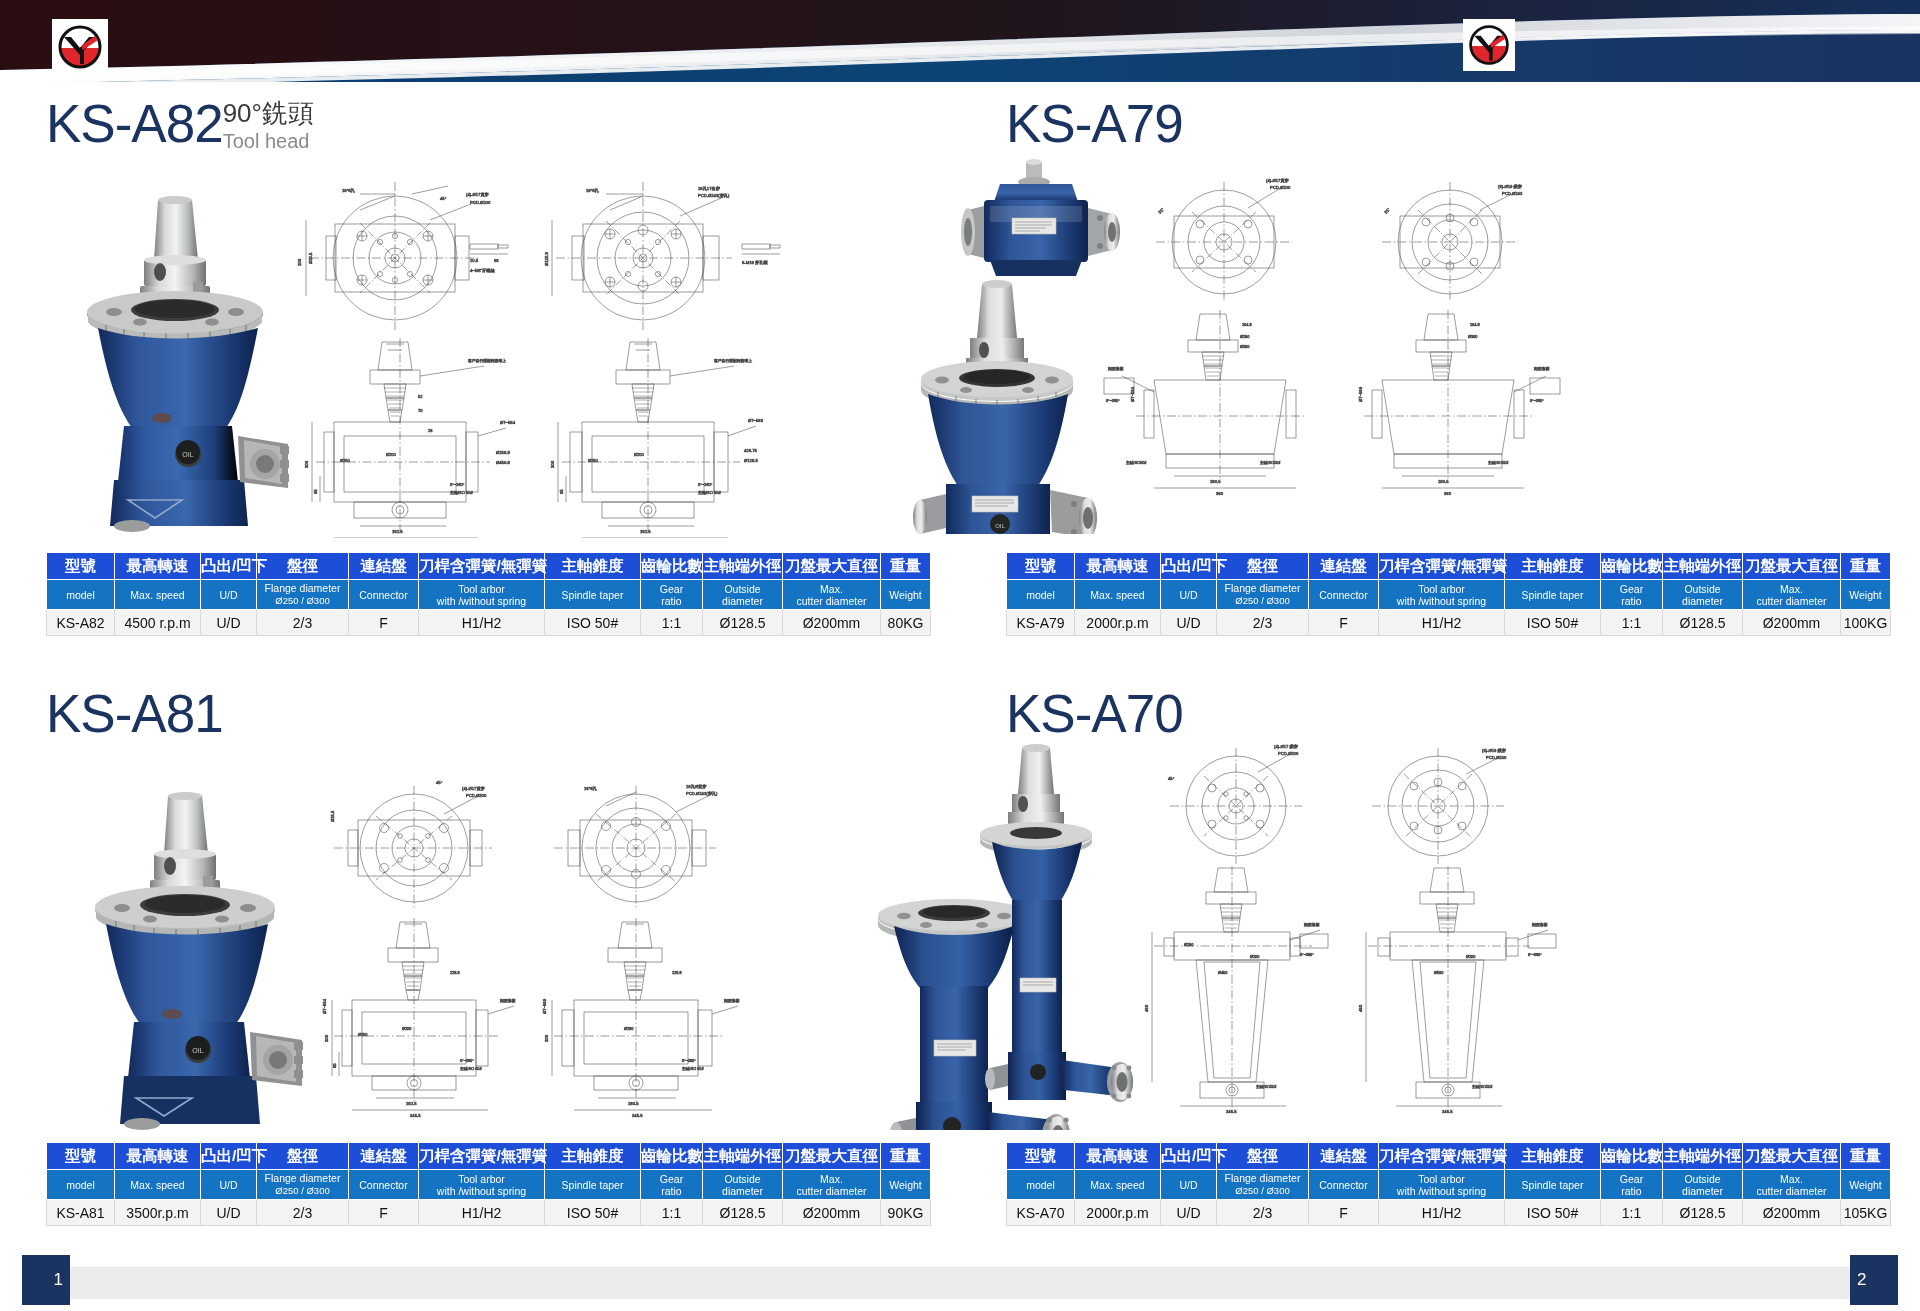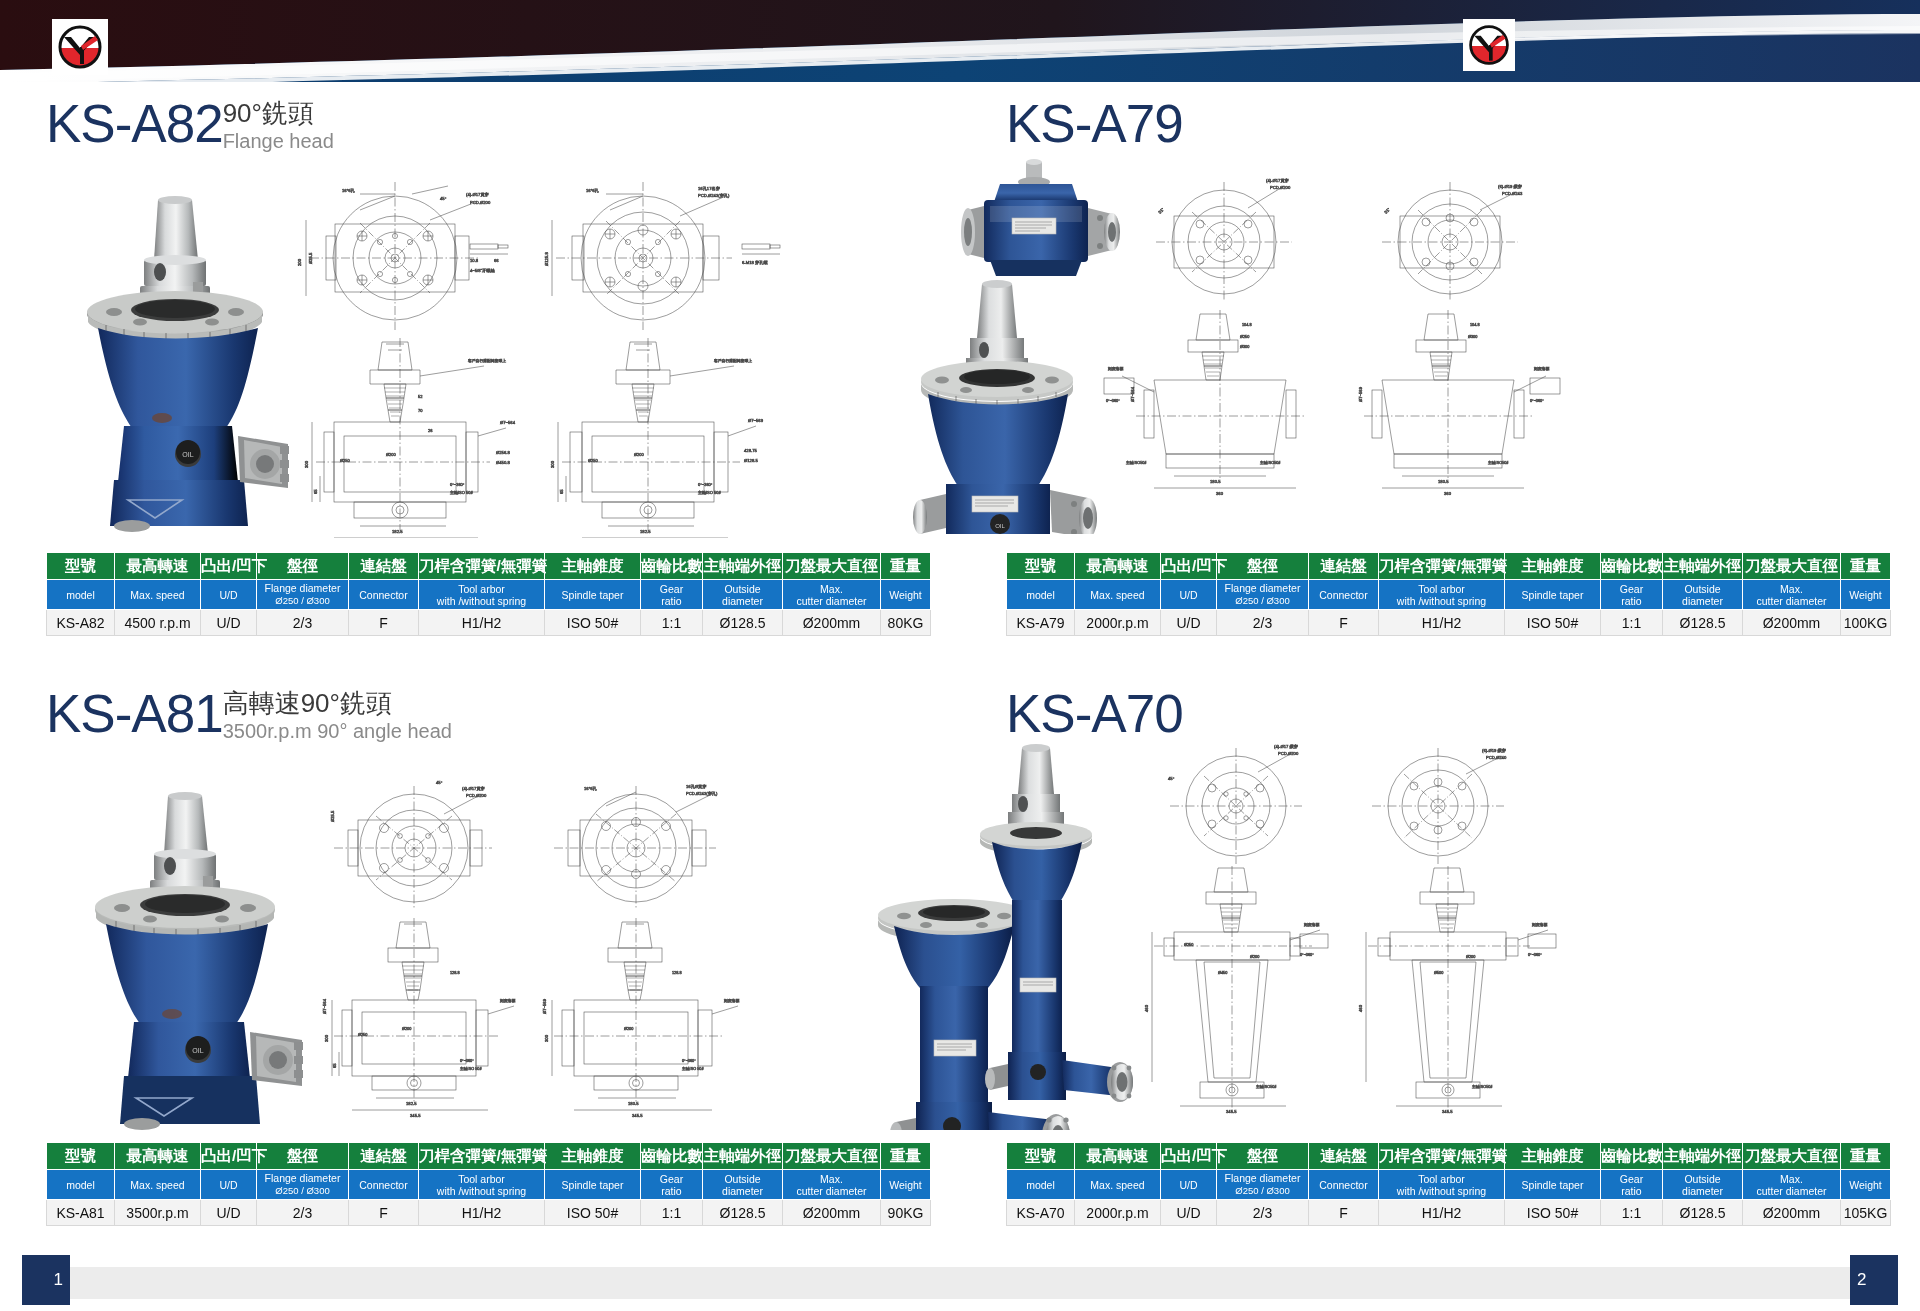--- a/index.html
+++ b/index.html
@@ -58,21 +58,21 @@
 
   
   .spec-table {
     position:absolute;
     border-collapse:collapse;
     table-layout:fixed;
     font-family:"Liberation Sans", sans-serif;
   }
   .spec-table td, .spec-table th { border:1px solid #ffffff; padding:0; }
   .spec-table tr.r-cn td {
-    background:#15803d; color:#ffffff; font-size:15.5px; font-weight:700;
+    background:#1d4ed8; color:#ffffff; font-size:15.5px; font-weight:700;
     text-align:center; height:27px; white-space:nowrap;
   }
   .spec-table tr.r-en td {
     background:#1573c4; color:#ffffff; font-size:10.5px; font-weight:400;
     text-align:center; height:30px; line-height:12px; padding:1px 1px;
   }
   .spec-table tr.r-val td {
     background:#f3f3f3; color:#111111; font-size:14px; font-weight:400;
     text-align:center; height:26px; border:1px solid #d8d8d8; border-top:none;
     white-space:nowrap;
@@ -157,21 +157,21 @@
 </div>
 
 <div class="page">
 
   <div class="panel panel-tl">
 
     <div class="title-row">
       <div class="model-code">KS-A82</div>
       <div class="title-text">
         <div class="title-cn">90°銑頭</div>
-        <div class="title-en">Flange head</div>
+        <div class="title-en">Tool head</div>
       </div>
     </div>
 
     <div class="photo" style="left:62px; top:100px; width:240px; height:350px;">
       <svg width="240" height="350" viewBox="0 0 240 350">
         <defs>
           <linearGradient id="steel82" x1="0" y1="0" x2="1" y2="0">
             <stop offset="0" stop-color="#7d7f80"></stop>
               <stop offset="0.25" stop-color="#d8dadb"></stop>
             <stop offset="0.5" stop-color="#f2f3f3"></stop>
@@ -852,24 +852,20 @@
         <td>100KG</td>
       </tr>
     </tbody>
       </table>
   </div>
 
   <div class="panel panel-bl">
 
     <div class="title-row">
       <div class="model-code">KS-A81</div>
-      <div class="title-text">
-        <div class="title-cn">高轉速90°銑頭</div>
-        <div class="title-en">3500r.p.m 90° angle head</div>
-      </div>
     </div>
 
     <div class="photo" style="left:78px; top:108px; width:250px; height:350px;">
       <svg width="250" height="350" viewBox="0 0 250 350">
         <defs>
           <linearGradient id="steel81" x1="0" y1="0" x2="1" y2="0">
             <stop offset="0" stop-color="#7d7f80"></stop>
               <stop offset="0.25" stop-color="#d8dadb"></stop>
             <stop offset="0.5" stop-color="#f2f3f3"></stop>
               <stop offset="0.78" stop-color="#b6b9ba"></stop>

